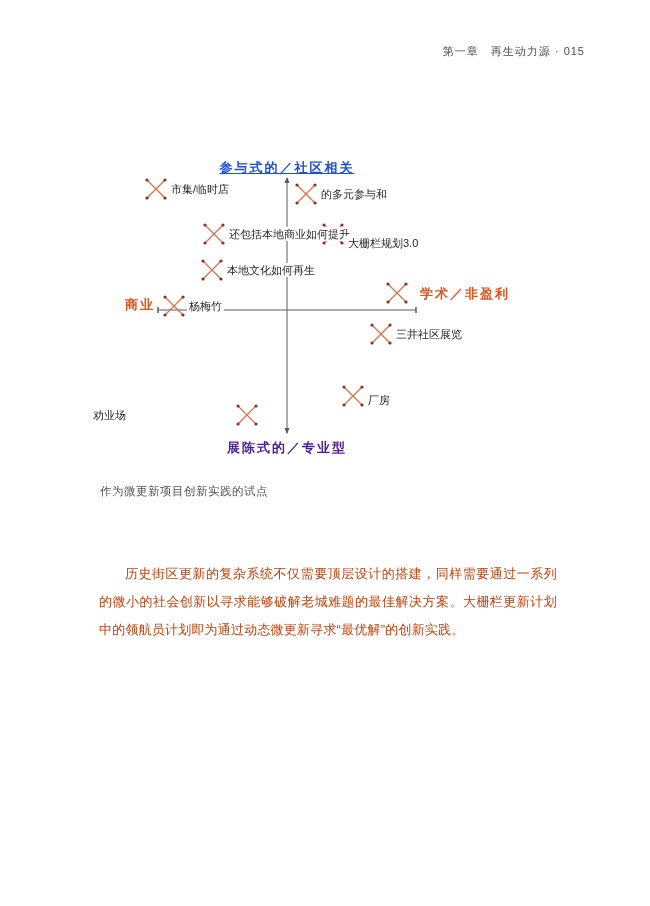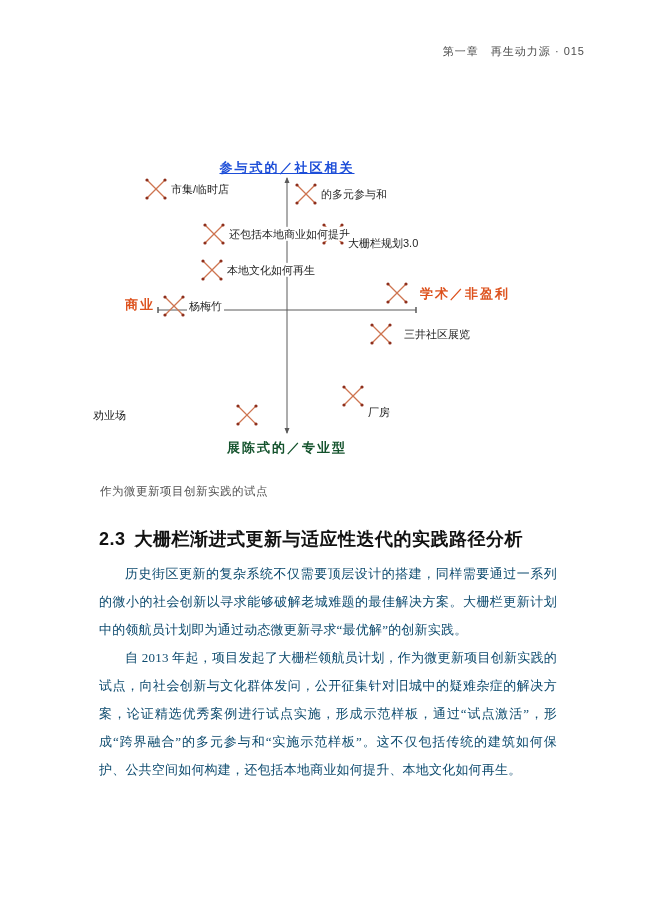--- a/index.html
+++ b/index.html
@@ -35,22 +35,22 @@
     position:absolute;left:100px;top:484px;
     font-size:11.5px;color:#545454;letter-spacing:.5px;
   }
   .section-heading{
     position:absolute;left:99px;top:527px;margin:0;
     font-size:18px;font-weight:bold;color:#111;letter-spacing:.5px;
   }
   .section-heading .num{margin-right:9px;}
   .body-text{
     position:absolute;left:99px;top:560px;width:458px;
-    font-size:13px;line-height:28px;color:#0c4a6e;
-    text-align:justify;letter-spacing:.2px;font-family:Liberation Serif, serif;
+    font-size:13px;line-height:28px;color:#c2410c;
+    text-align:justify;letter-spacing:.2px;
   }
   .body-text p{margin:0;text-indent:2em;}
 </style>
 </head>
 <body>
 
 <div class="page">
 
   <div class="running-header">第一章　再生动力源 · 015</div>
 
@@ -123,34 +123,30 @@
         <circle cx="238" cy="424" r="1.6" fill="#8E2F1C"></circle>
         <circle cx="256" cy="424" r="1.6" fill="#8E2F1C"></circle>
       </svg>
     <div id="figure-labels">
         <div class="point-label" style="top: 189px; left: 169px;">市集/临时店</div>
         <div class="point-label" style="top: 194px; left: 319px;">的多元参与和</div>
         <div class="point-label" style="top: 234px; left: 227px;">还包括本地商业如何提升</div>
         <div class="point-label" style="top: 234px; left: 346px; margin-top: 9px;">大栅栏规划3.0</div>
         <div class="point-label" style="top: 270px; left: 225px;">本地文化如何再生</div>
         <div class="point-label" style="top: 306px; left: 187px;">杨梅竹</div>
-        <div class="point-label" style="top: 334px; left: 394px; margin-left: 8px;">三井社区展览</div>
-        <div class="point-label" style="top: 412px; left: 366px;">厂房</div>
+        <div class="point-label" style="top: 334px; left: 394px;">三井社区展览</div>
+        <div class="point-label" style="top: 400px; left: 366px;">厂房</div>
         <div class="point-label" style="top: 415px; right: 416px; margin-left: 20px;">劝业场</div>
       </div>
     <div class="axis-label top" style="color: #1d4ed8; text-decoration: underline;">参与式的／社区相关</div>
-    <div class="axis-label bottom" style="color: #14532d;">展陈式的／专业型</div>
+    <div class="axis-label bottom" style="color: #4c1d95;">展陈式的／专业型</div>
     <div class="axis-label left" style="color: rgb(221, 82, 30);">商业</div>
     <div class="axis-label right" style="color: rgb(221, 82, 30);">学术／非盈利</div>
   </div>
 
   <div class="caption">作为微更新项目创新实践的试点</div>
 
-  <h2 class="section-heading">
-    <span class="num">2.3</span><span>大栅栏渐进式更新与适应性迭代的实践路径分析</span>
-  </h2>
 
   <div class="body-text">
     <p>历史街区更新的复杂系统不仅需要顶层设计的搭建，同样需要通过一系列的微小的社会创新以寻求能够破解老城难题的最佳解决方案。大栅栏更新计划中的领航员计划即为通过动态微更新寻求“最优解”的创新实践。</p>
-    <p>自 2013 年起，项目发起了大栅栏领航员计划，作为微更新项目创新实践的试点，向社会创新与文化群体发问，公开征集针对旧城中的疑难杂症的解决方案，论证精选优秀案例进行试点实施，形成示范样板，通过“试点激活”，形成“跨界融合”的多元参与和“实施示范样板”。这不仅包括传统的建筑如何保护、公共空间如何构建，还包括本地商业如何提升、本地文化如何再生。</p>
   </div>
 
 </div>
 
 </body></html>

